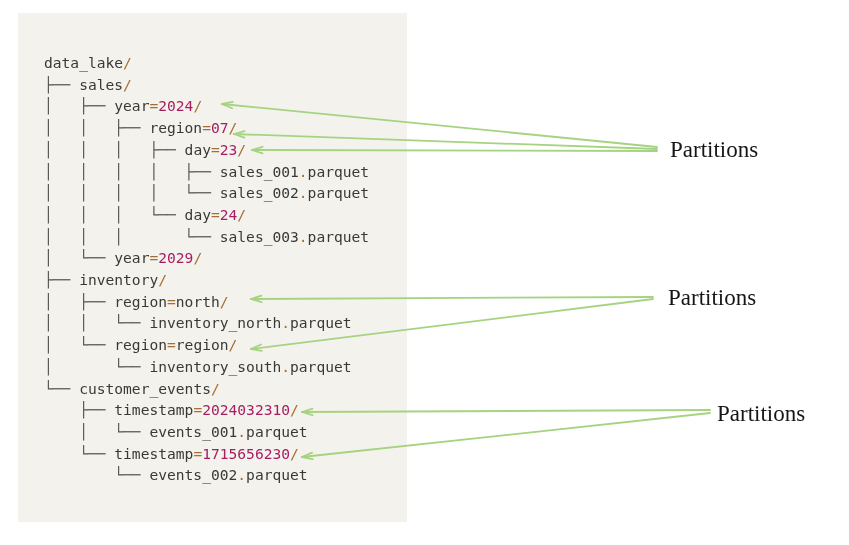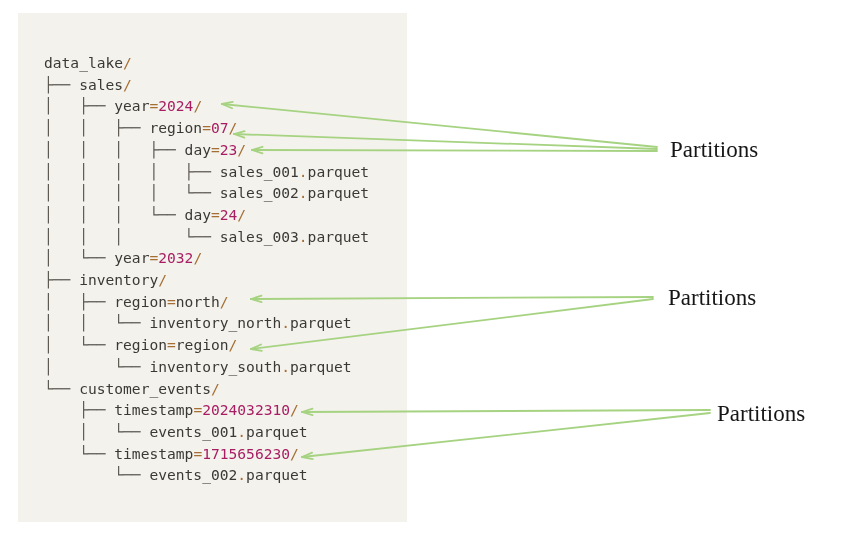--- a/index.html
+++ b/index.html
@@ -49,21 +49,21 @@
 <div class="panel">
   <pre id="tree"><span><span class="seg-n">data_lake</span><span class="seg-p">/</span></span>
 <span><span class="seg-t">├── </span><span class="seg-n">sales</span><span class="seg-p">/</span></span>
 <span><span class="seg-t">│   ├── </span><span class="seg-n">year</span><span class="seg-p">=</span><span class="seg-v">2024</span><span class="seg-p">/</span></span>
 <span><span class="seg-t">│   │   ├── </span><span class="seg-n">region</span><span class="seg-p">=</span><span class="seg-v">07</span><span class="seg-p">/</span></span>
 <span><span class="seg-t">│   │   │   ├── </span><span class="seg-n">day</span><span class="seg-p">=</span><span class="seg-v">23</span><span class="seg-p">/</span></span>
 <span><span class="seg-t">│   │   │   │   ├── </span><span class="seg-n">sales_001</span><span class="seg-p">.</span><span class="seg-n">parquet</span></span>
 <span><span class="seg-t">│   │   │   │   └── </span><span class="seg-n">sales_002</span><span class="seg-p">.</span><span class="seg-n">parquet</span></span>
 <span><span class="seg-t">│   │   │   └── </span><span class="seg-n">day</span><span class="seg-p">=</span><span class="seg-v">24</span><span class="seg-p">/</span></span>
 <span><span class="seg-t">│   │   │       └── </span><span class="seg-n">sales_003</span><span class="seg-p">.</span><span class="seg-n">parquet</span></span>
-<span><span class="seg-t">│   └── </span><span class="seg-n">year</span><span class="seg-p">=</span><span class="seg-v">2032</span><span class="seg-p">/</span></span>
+<span><span class="seg-t">│   └── </span><span class="seg-n">year</span><span class="seg-p">=</span><span class="seg-v">2029</span><span class="seg-p">/</span></span>
 <span><span class="seg-t">├── </span><span class="seg-n">inventory</span><span class="seg-p">/</span></span>
 <span><span class="seg-t">│   ├── </span><span class="seg-n">region</span><span class="seg-p">=</span><span class="seg-n">north</span><span class="seg-p">/</span></span>
 <span><span class="seg-t">│   │   └── </span><span class="seg-n">inventory_north</span><span class="seg-p">.</span><span class="seg-n">parquet</span></span>
 <span><span class="seg-t">│   └── </span><span class="seg-n">region</span><span class="seg-p">=</span><span class="seg-n">region</span><span class="seg-p">/</span></span>
 <span><span class="seg-t">│       └── </span><span class="seg-n">inventory_south</span><span class="seg-p">.</span><span class="seg-n">parquet</span></span>
 <span><span class="seg-t">└── </span><span class="seg-n">customer_events</span><span class="seg-p">/</span></span>
 <span><span class="seg-t">    ├── </span><span class="seg-n">timestamp</span><span class="seg-p">=</span><span class="seg-v">2024032310</span><span class="seg-p">/</span></span>
 <span><span class="seg-t">    │   └── </span><span class="seg-n">events_001</span><span class="seg-p">.</span><span class="seg-n">parquet</span></span>
 <span><span class="seg-t">    └── </span><span class="seg-n">timestamp</span><span class="seg-p">=</span><span class="seg-v">1715656230</span><span class="seg-p">/</span></span>
 <span><span class="seg-t">        └── </span><span class="seg-n">events_002</span><span class="seg-p">.</span><span class="seg-n">parquet</span></span>

